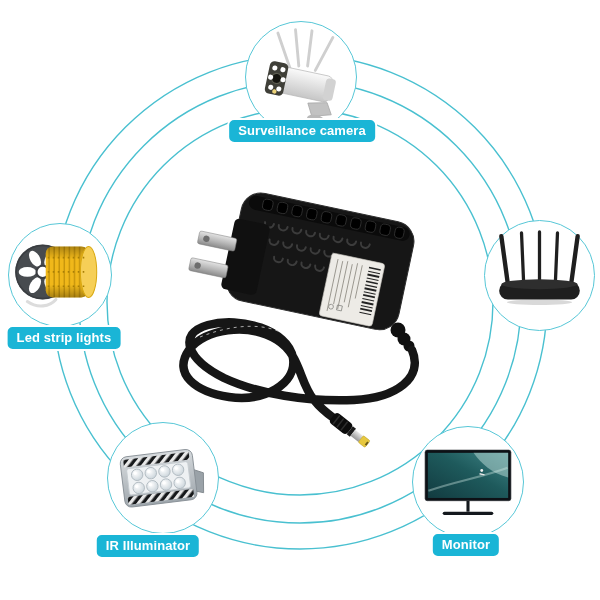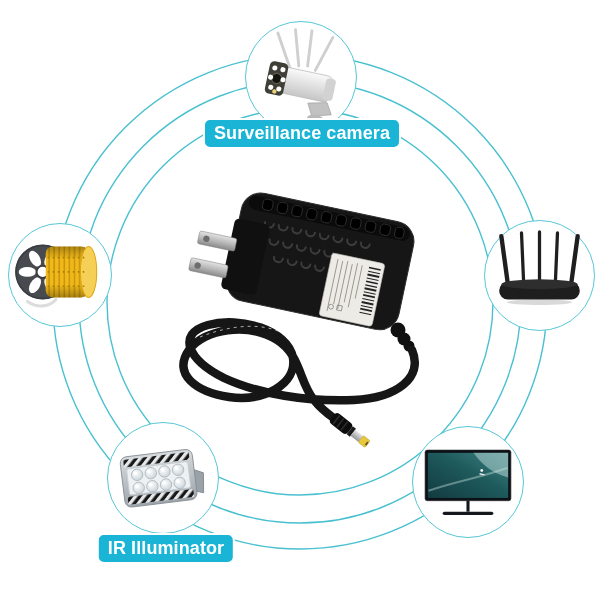--- a/index.html
+++ b/index.html
@@ -15,28 +15,28 @@
     border:1.6px solid #57c7d7;box-sizing:border-box;
   }
   .node svg{position:absolute;left:0;top:0;width:100%;height:100%;}
   .node-camera {left:245px;top:21px; width:112px;height:112px;}
   .node-led    {left:8px;  top:223px;width:104px;height:104px;}
   .node-router {left:484px;top:220px;width:111px;height:111px;}
   .node-ir     {left:107px;top:422px;width:112px;height:112px;}
   .node-monitor{left:412px;top:426px;width:112px;height:112px;}
   .tag{
     position:absolute;z-index:4;transform:translateX(-50%);
-    background:#1ab5d6;color:#ffffff;font-weight:700;font-size:18px;line-height:1;
+    background:#1ab5d6;color:#ffffff;font-weight:700;font-size:13px;line-height:1;
     padding:4px 9px 5px;border-radius:7px;border:2px solid #ffffff;white-space:nowrap;
     letter-spacing:.1px;text-align:center;
   }
   .tag-camera {left:302px;top:118px;}
   .tag-led    {left:64px; top:325px;}
   .tag-router {left:532px;top:323px;}
-  .tag-ir     {left:166px;top:533px;}
+  .tag-ir     {left:148px;top:533px;}
   .tag-monitor{left:466px;top:532px;}
 </style>
 </head>
 <body>
 
 <div class="stage">
 
   <svg class="layer rings" viewBox="0 0 600 600">
     <circle cx="300" cy="302" r="193" fill="none" stroke="#49c0d0" stroke-width="1.4"></circle>
     <circle cx="300" cy="302" r="221" fill="none" stroke="#49c0d0" stroke-width="1.4"></circle>
@@ -309,15 +309,17 @@
       <g>
         <circle cx="62.5" cy="39.5" r="1.3" fill="#f2f2f2"></circle>
         <line x1="60.5" y1="42.5" x2="65" y2="43.5" stroke="#e8e8e8" stroke-width="1.2"></line>
       </g>
       <rect x="48.6" y="67" width="2.8" height="10" fill="#14181d"></rect>
       <rect x="27" y="77" width="46" height="3" rx="1.5" fill="#14181d"></rect>
     </svg>
   </div>
 
   <div class="tag tag-camera">Surveillance camera</div>
+  <div class="tag tag-led">Led strip lights</div>
   <div class="tag tag-ir">IR Illuminator</div>
+  <div class="tag tag-monitor">Monitor</div>
 
 </div>
 
 </body></html>

